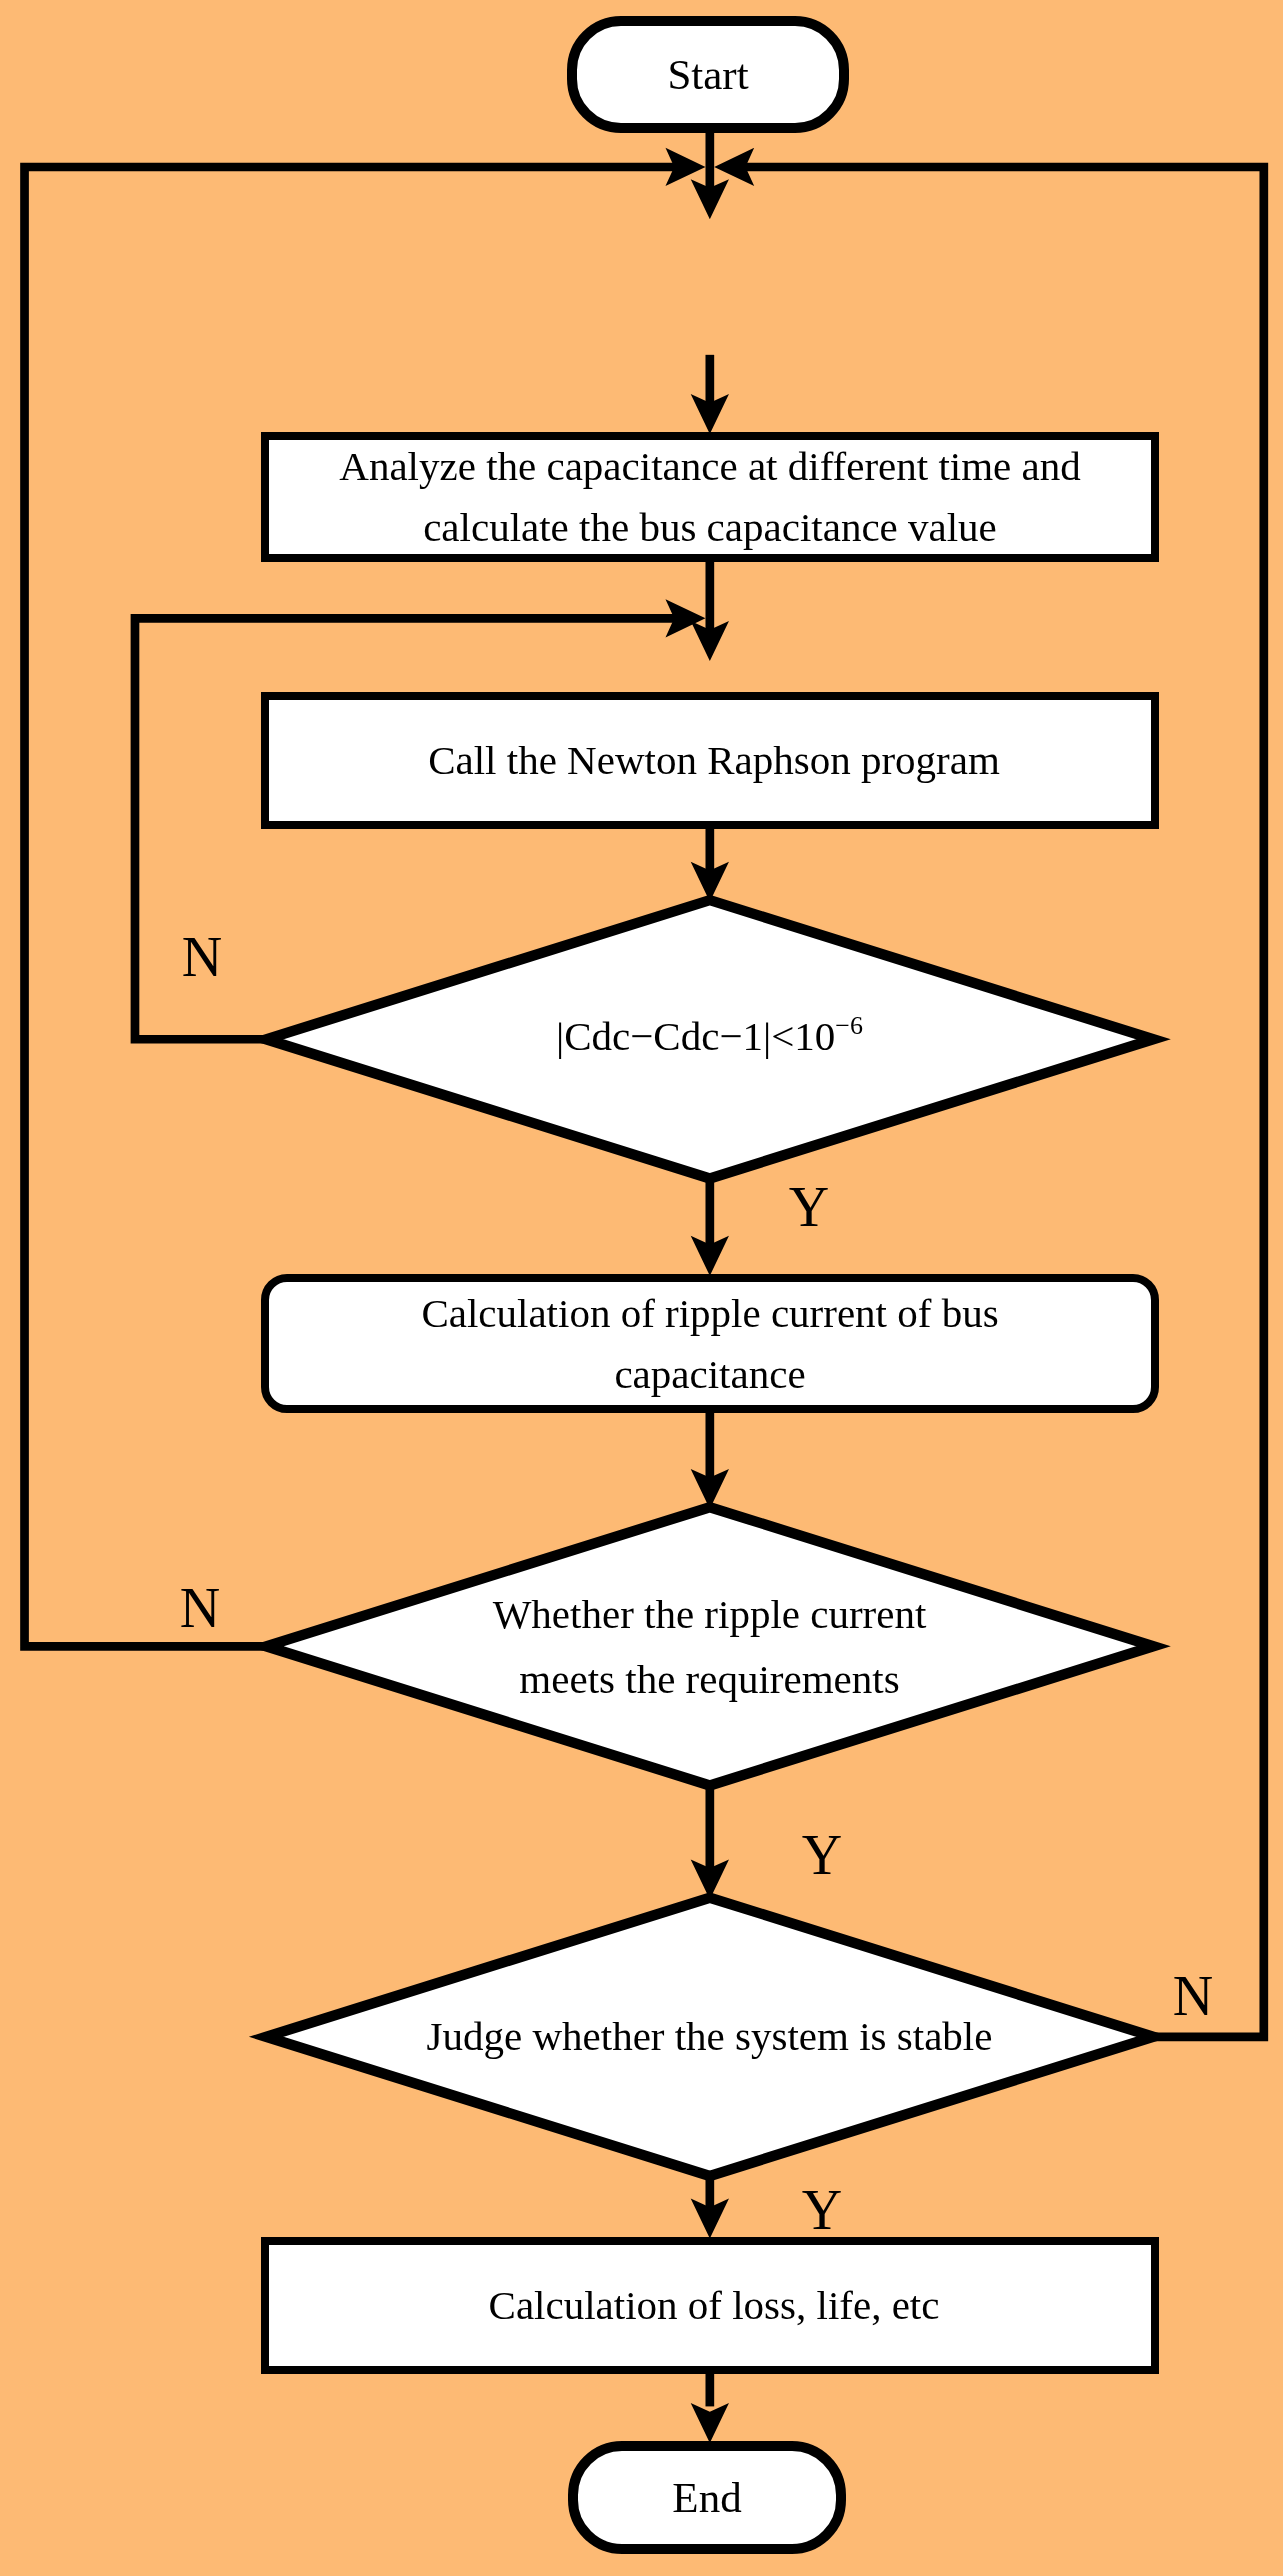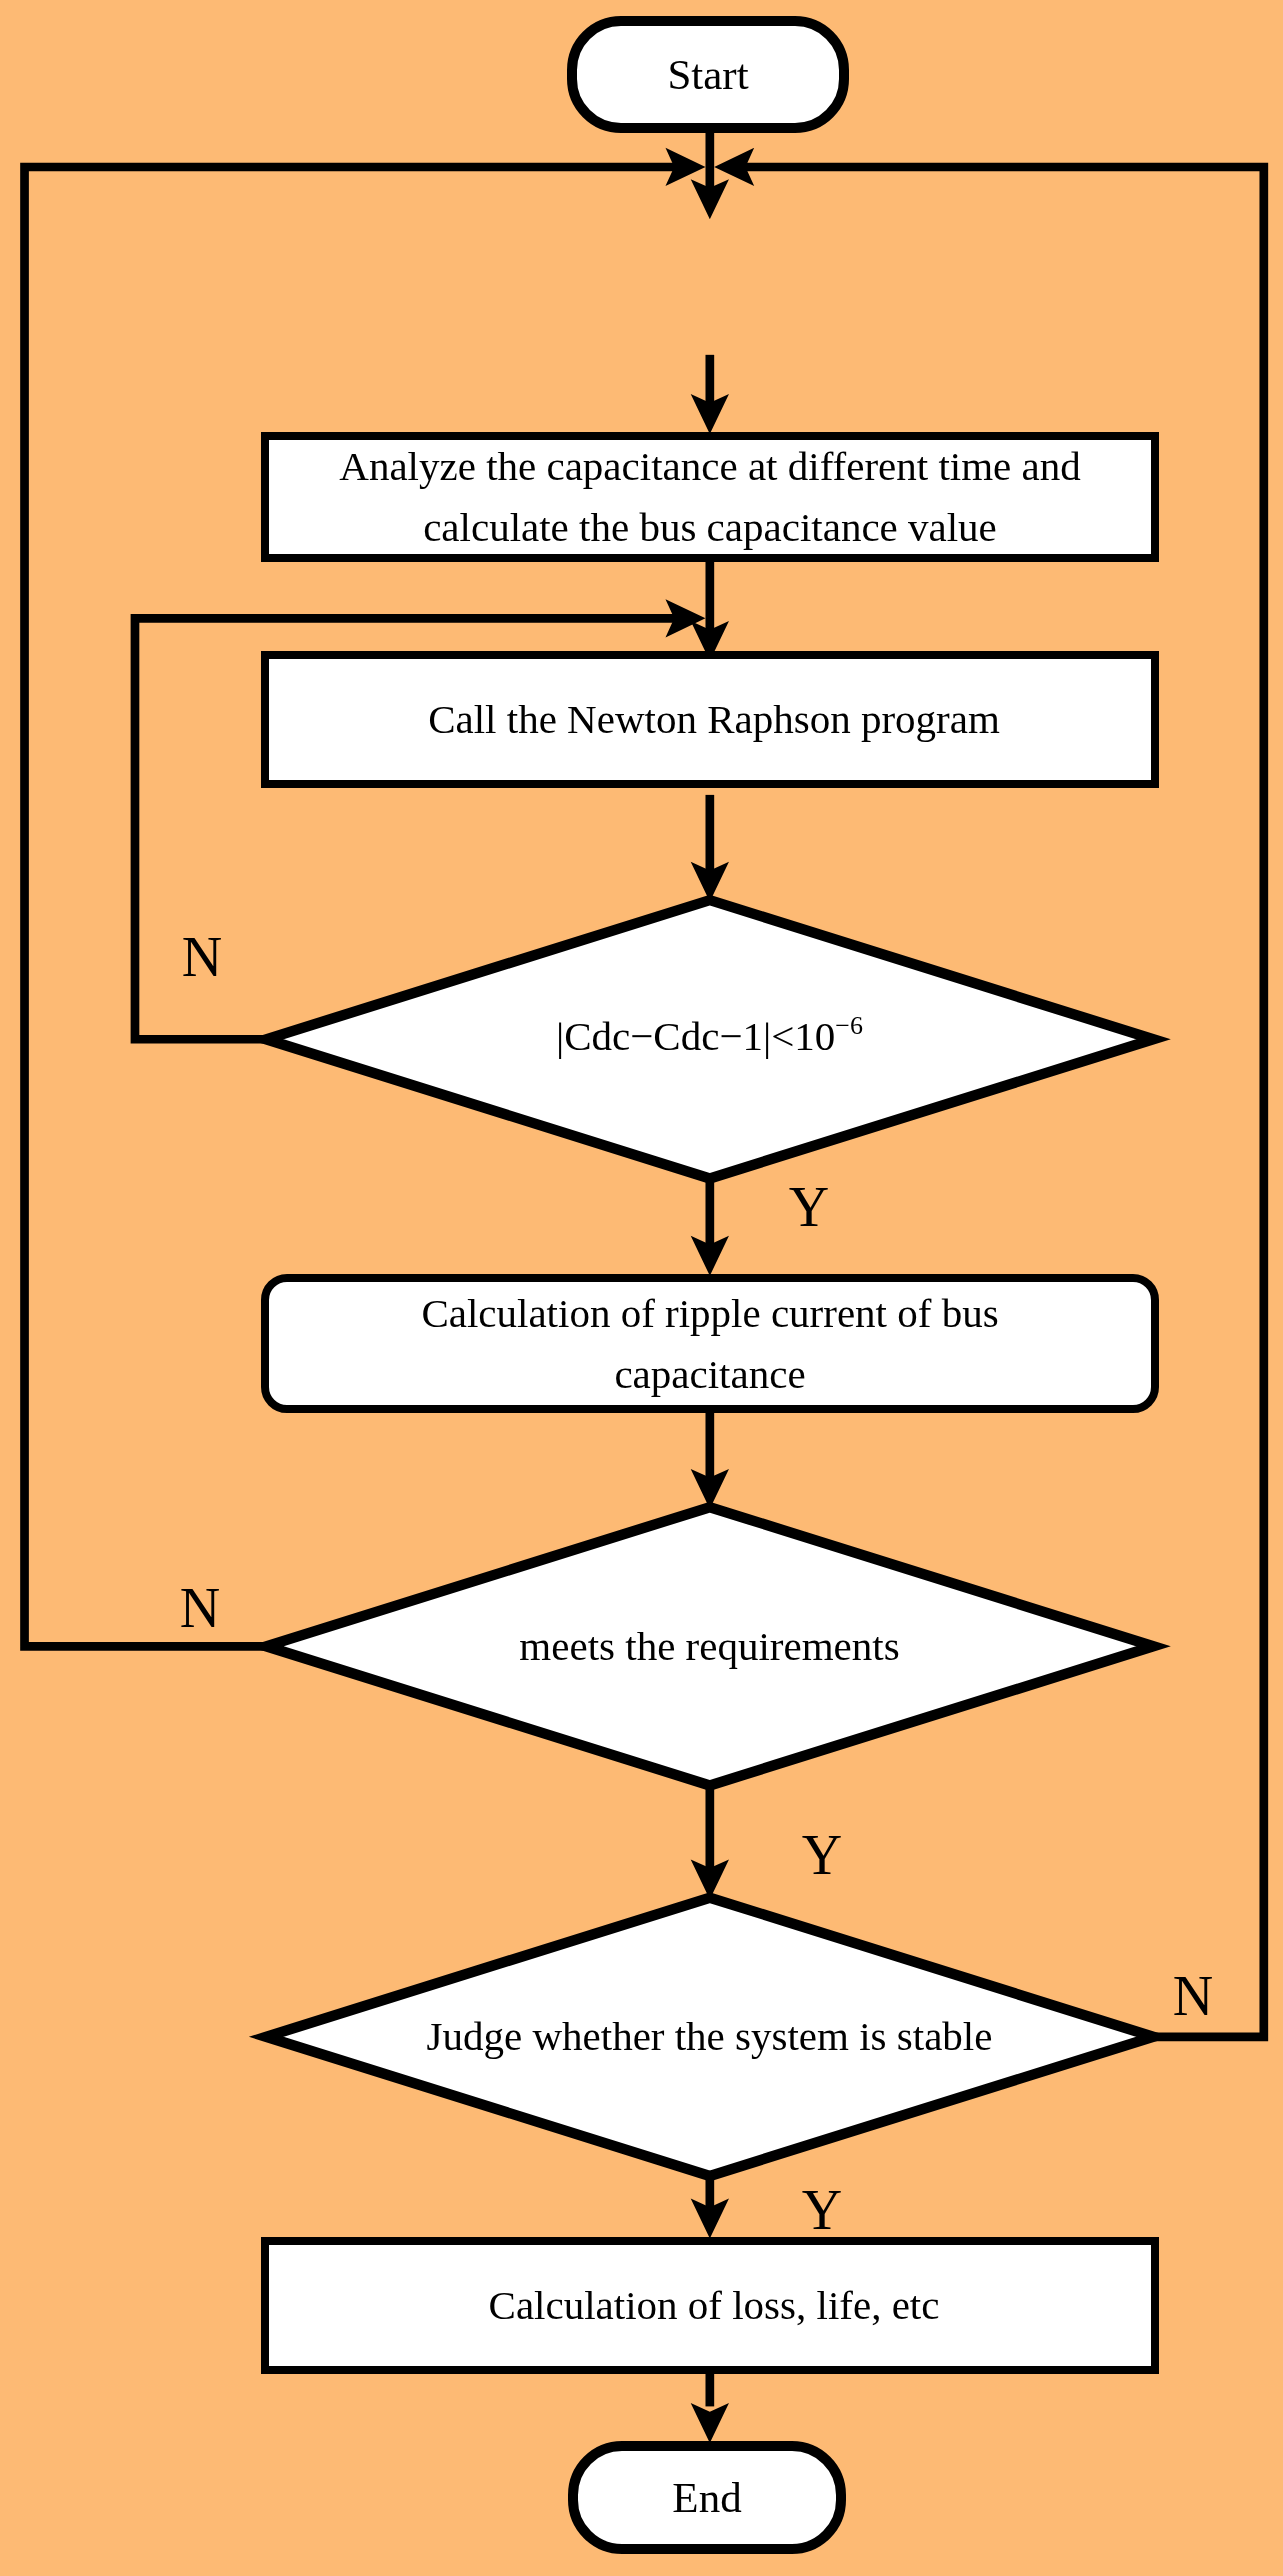--- a/index.html
+++ b/index.html
@@ -117,34 +117,35 @@
   <div class="box terminator" style="left:567px; top:15.7px; width:282px; height:117px;">
     <div class="line">Start</div>
   </div>
 
 
   <div class="box" style="left:261px; top:432px; width:898px; height:130px;text-align:center;">
     <div class="line">Analyze the capacitance at different time and</div>
     <div class="line">calculate the bus capacitance value</div>
   </div>
 
-  <div class="box" style="left:261px; top:651px; width:898px; height:137px;padding-left:8px;">
+  <div class="box" style="left:261px; top:692px; width:898px; height:137px;padding-left:8px;">
     <div class="line">Call the Newton Raphson program</div>
   </div>
 
   <div class="diamond-text" style="left:318px; top:987px; width:783px; height:104px;">
     <div class="line"><span>|Cdc−Cdc−1|&lt;10</span><span class="sup">−6</span></div>
   </div>
 
   <div class="box" style="left:261px; top:1274px; width:898px; height:139px;border-radius:26px;">
     <div class="line">Calculation of ripple current of bus</div>
     <div class="line">capacitance</div>
   </div>
 
   <div class="diamond-text" style="left:318px; top:1549px; width:783px; height:195px;">
+    <div class="line">Whether the ripple current</div>
     <div class="line">meets the requirements</div>
   </div>
 
   <div class="diamond-text" style="left:318px; top:1993px; width:783px; height:87px;">
     <div class="line">Judge whether the system is stable</div>
   </div>
 
   <div class="box" style="left:261px; top:2237px; width:898px; height:137px;padding-left:8px;">
     <div class="line">Calculation of loss, life, etc</div>
   </div>

